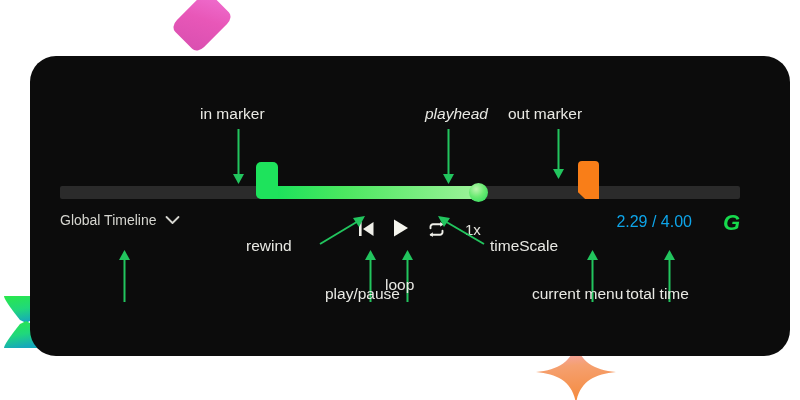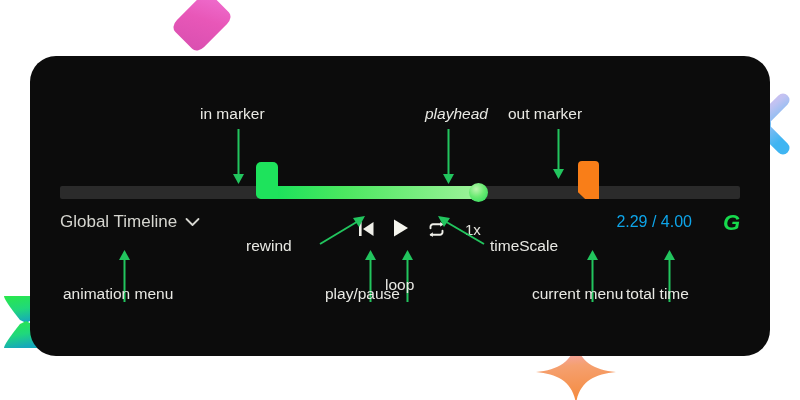--- a/index.html
+++ b/index.html
@@ -30,20 +30,21 @@
   #deco-sparkle4 { left: 536px; top: 340px; width: 80px; height: 64px; }
 
   
   #panel {
     position: absolute;
     left: 30px; top: 56px;
     width: 740px; height: 300px;
     background: #0c0c0c;
     border-radius: 26px;
     overflow: hidden;
+    padding-left: 20px;
   }
 
   
   .anno-label {
     position: absolute;
     color: #e9e9e4;
     font-size: 15.5px;
     line-height: 18px;
     white-space: nowrap;
   }
@@ -99,21 +100,21 @@
   #controls-row {
     position: absolute;
     left: 30px; top: 156px;
     width: 680px; height: 26px;
   }
   #animation-menu {
     position: absolute;
     left: 0; top: 0;
     display: flex; align-items: center; gap: 8px;
     color: #d6d6d0;
-    font-size: 17px;
+    font-size: 14px;
     cursor: pointer;
     justify-content: flex-end;
   }
   #transport {
     position: absolute;
     left: 298px; top: 0;
     display: flex; align-items: flex-end; gap: 17px;
     height: 26px;
   }
   .ctl-btn {
@@ -270,21 +271,20 @@
   <div class="anno-label" style="left:460px; top:181px;">timeScale</div>
   <svg class="arrow" style="left:404px; top:158px;" width="52" height="32" viewBox="0 0 52 32">
     <line x1="50" y1="30" x2="9" y2="6" stroke="#22c55e" stroke-width="2"></line>
     <path d="M4 2 L16 4 L10 13 Z" fill="#22c55e"></path>
   </svg>
 
   <svg class="arrow" style="left:86px; top:194px;" width="17" height="52" viewBox="0 0 17 52">
     <line x1="8.5" y1="52" x2="8.5" y2="7" stroke="#22c55e" stroke-width="2"></line>
     <path d="M8.5 0 L3 10 L14 10 Z" fill="#22c55e"></path>
   </svg>
-  <div class="anno-label" style="left:33px; top:229px;">animation menu</div>
 
   <svg class="arrow" style="left:332px; top:194px;" width="17" height="52" viewBox="0 0 17 52">
     <line x1="8.5" y1="52" x2="8.5" y2="7" stroke="#22c55e" stroke-width="2"></line>
     <path d="M8.5 0 L3 10 L14 10 Z" fill="#22c55e"></path>
   </svg>
   <div class="anno-label" style="left:295px; top:229px;">play/pause</div>
 
   <svg class="arrow" style="left:369px; top:194px;" width="17" height="52" viewBox="0 0 17 52">
     <line x1="8.5" y1="52" x2="8.5" y2="7" stroke="#22c55e" stroke-width="2"></line>
     <path d="M8.5 0 L3 10 L14 10 Z" fill="#22c55e"></path>

